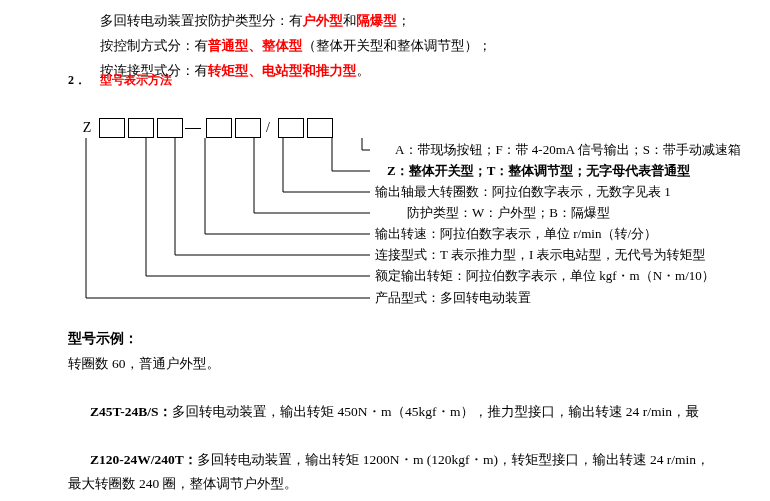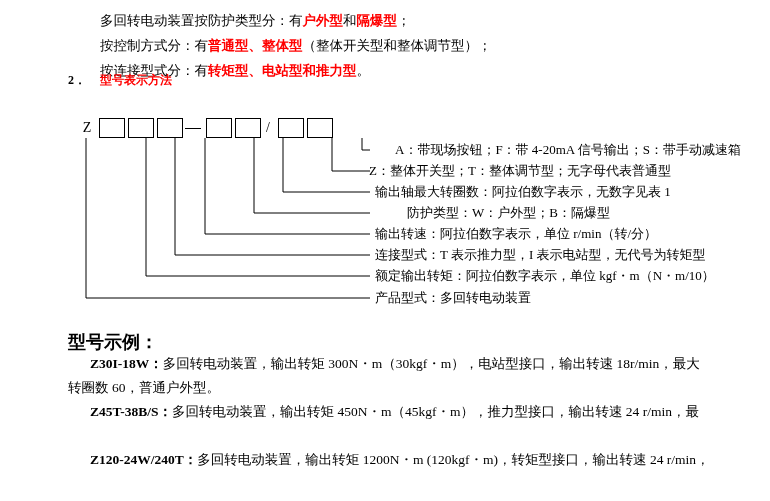--- a/index.html
+++ b/index.html
@@ -102,21 +102,21 @@
     white-space: nowrap;
     line-height: 16px;
   }
 
   
   .examples-title {
     position: absolute;
     left: 68px;
     top: 330px;
     font-weight: bold;
-    font-size: 18px;
+    font-size: 14px;
   }
   .ex {
     position: absolute;
     left: 68px;
     width: 690px;
     font-size: 13.5px;
     line-height: 24px;
   }
   .ex .tag { font-weight: bold; }
   .ex .l1 { text-indent: 22px; }
@@ -177,43 +177,41 @@
       <path d="M 135 30 L 135 126 L 300 126" stroke="#000" stroke-width="1" fill="none"></path>
 
       <path d="M 105 30 L 105 147 L 300 147" stroke="#000" stroke-width="1" fill="none"></path>
 
       <path d="M 76 30 L 76 168 L 300 168" stroke="#000" stroke-width="1" fill="none"></path>
 
       <path d="M 16 30 L 16 190 L 300 190" stroke="#000" stroke-width="1" fill="none"></path>
     </svg>
 
     <div class="legend" style="left:305px; top:34px;margin-left:20px;">A：带现场按钮；F：带 4-20mA 信号输出；S：带手动减速箱</div>
-    <div class="legend" style="left:299px; top:55px;">Z：整体开关型；T：整体调节型；无字母代表普通型</div>
+    <div class="legend" style="left:317px; top:55px;font-weight:bold;">Z：整体开关型；T：整体调节型；无字母代表普通型</div>
     <div class="legend" style="left:305px; top:76px;">输出轴最大转圈数：阿拉伯数字表示，无数字见表 1</div>
     <div class="legend" style="left:305px; top:97px;padding-left:32px;">防护类型：W：户外型；B：隔爆型</div>
     <div class="legend" style="left:305px; top:118px;">输出转速：阿拉伯数字表示，单位 r/min（转/分）</div>
     <div class="legend" style="left:305px; top:139px;">连接型式：T 表示推力型，I 表示电站型，无代号为转矩型</div>
     <div class="legend" style="left:305px; top:160px;">额定输出转矩：阿拉伯数字表示，单位 kgf・m（N・m/10）</div>
     <div class="legend" style="left:305px; top:182px;">产品型式：多回转电动装置</div>
   </div>
 
   <div class="examples-title">型号示例：</div>
 
   <div class="ex" style="top:352px;">
-    <div class="l1">
-      <span class="tag">Z30I-18W：</span><span>多回转电动装置，输出转矩 300N・m（30kgf・m），电站型接口，输出转速 18r/min，最大</span>
-    </div>
     <div class="l2">转圈数 60，普通户外型。</div>
   </div>
 
   <div class="ex" style="top:400px;">
     <div class="l1">
-      <span class="tag">Z45T-38B/S：</span><span>多回转电动装置，输出转矩 450N・m（45kgf・m），推力型接口，输出转速 24 r/min，最</span>
+      <span class="tag">Z45T-24B/S：</span><span>多回转电动装置，输出转矩 450N・m（45kgf・m），推力型接口，输出转速 24 r/min，最</span>
     </div>
   </div>
 
   <div class="ex" style="top:448px;">
     <div class="l1">
       <span class="tag">Z120-24W/240T：</span><span>多回转电动装置，输出转矩 1200N・m (120kgf・m)，转矩型接口，输出转速 24 r/min，</span>
     </div>
+    <div class="l2">最大转圈数 240 圈，整体调节户外型。</div>
   </div>
 
 </div>
 
 </body></html>

